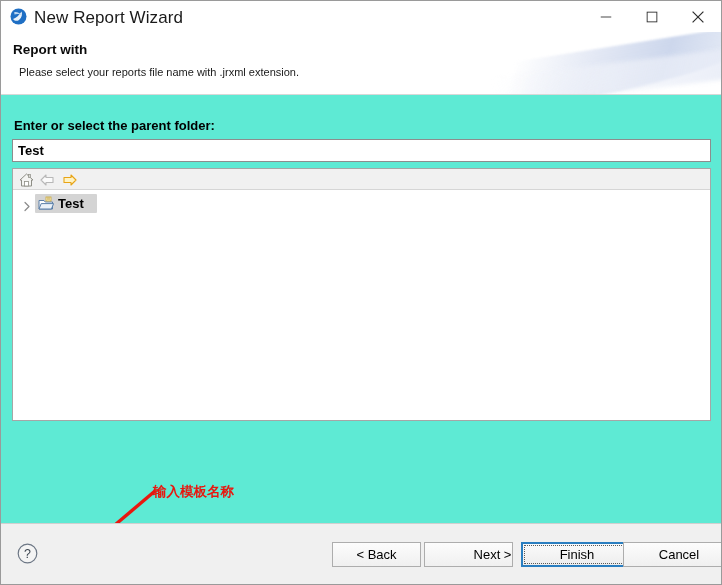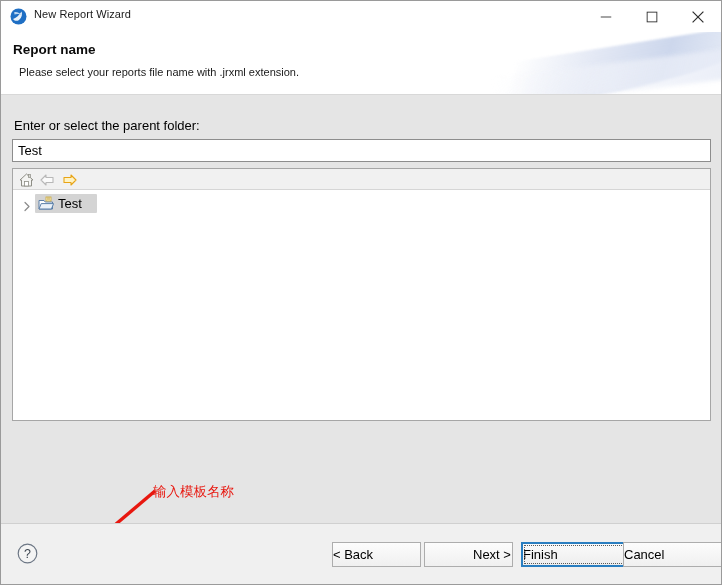--- a/index.html
+++ b/index.html
@@ -31,21 +31,21 @@
     box-sizing: border-box;
   }
   .title-icon {
     position: absolute;
     left: 9px; top: 7px;
     width: 17px; height: 17px;
   }
   .title-text {
     position: absolute;
     left: 33px; top: 7px;
-    font-size: 11px;
+    font-size: 17px;
     color: #1a1a1a;
     letter-spacing: 0.1px;
     white-space: nowrap;
   }
   .win-btn {
     position: absolute;
     top: 0;
     width: 46px;
     height: 31px;
     cursor: default;
@@ -103,22 +103,23 @@
     height: 1px;
     background: #d8d8d8;
   }
 
   
   .body {
     position: absolute;
     left: 0; top: 94px;
     width: 100%;
     height: 428px;
-    background: #e5e5e5;
-    box-sizing: border-box;
+    background: #5eead4;
+    box-sizing: border-box;
+    font-weight: bold;
   }
 
   .field-label {
     position: absolute;
     font-size: 13px;
     color: #000000;
     white-space: nowrap;
   }
   .lbl-parent { left: 13px; top: 23px; }
 
@@ -263,21 +264,21 @@
   }
   .btn {
     position: absolute;
     top: 18px;
     height: 25px;
     background: linear-gradient(#fcfcfc, #f0f0f0);
     border: 1px solid #adadad;
     box-sizing: border-box;
     font-size: 13px;
     color: #000;
-    text-align: left;
+    text-align: center;
     line-height: 23px;
     cursor: default;
     white-space: nowrap;
   }
   .btn-back   { left: 331px; width: 89px; }
   .btn-next   { left: 423px; width: 89px; padding-left: 48px; }
   .btn-finish { left: 520px; width: 112px; border: 2px solid #2a7ec0; background: linear-gradient(#fafafa, #eeeeee); line-height: 21px; }
   .btn-finish .focus-ring {
     position: absolute;
     left: 1px; top: 1px; right: 1px; bottom: 1px;
@@ -314,21 +315,21 @@
     <div class="win-btn win-close">
       <svg width="12" height="12" viewBox="0 0 12 12">
         <path d="M0.6 0.6 L11.4 11.4 M11.4 0.6 L0.6 11.4" stroke="#2f2f2f" stroke-width="1.2" fill="none"></path>
       </svg>
     </div>
   </div>
 
   <div class="header">
     <div class="header-swoosh"></div>
     <div class="header-swoosh2"></div>
-    <div class="header-title">Report name</div>
+    <div class="header-title">Report with</div>
     <div class="header-desc">Please select your reports file name with .jrxml extension.</div>
     <div class="header-rule"></div>
   </div>
 
   <div class="body">
 
     <div class="field-label lbl-parent">Enter or select the parent folder:</div>
 
     <div class="txt-parent">
       <span class="val">Test</span>

